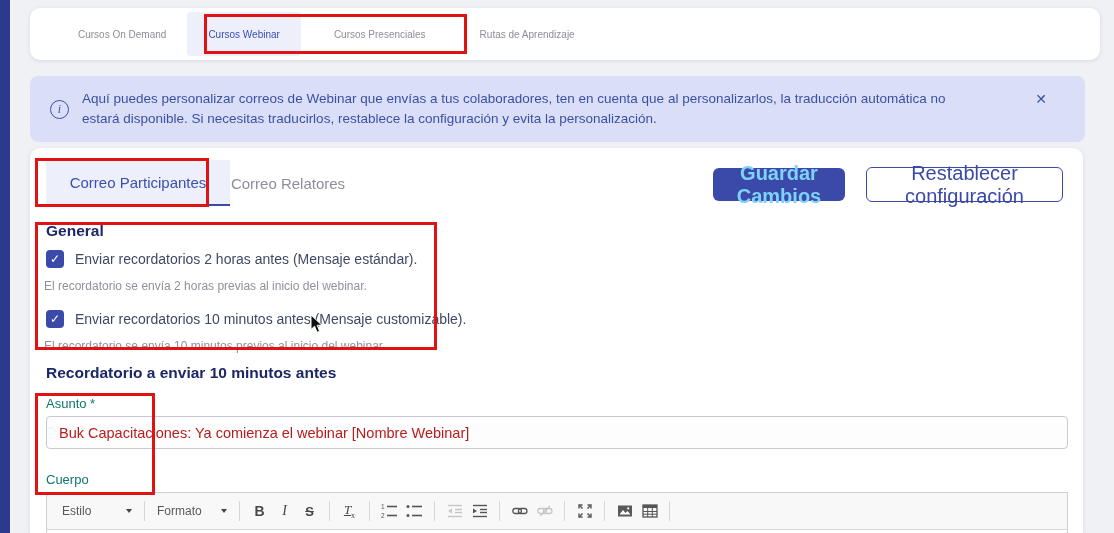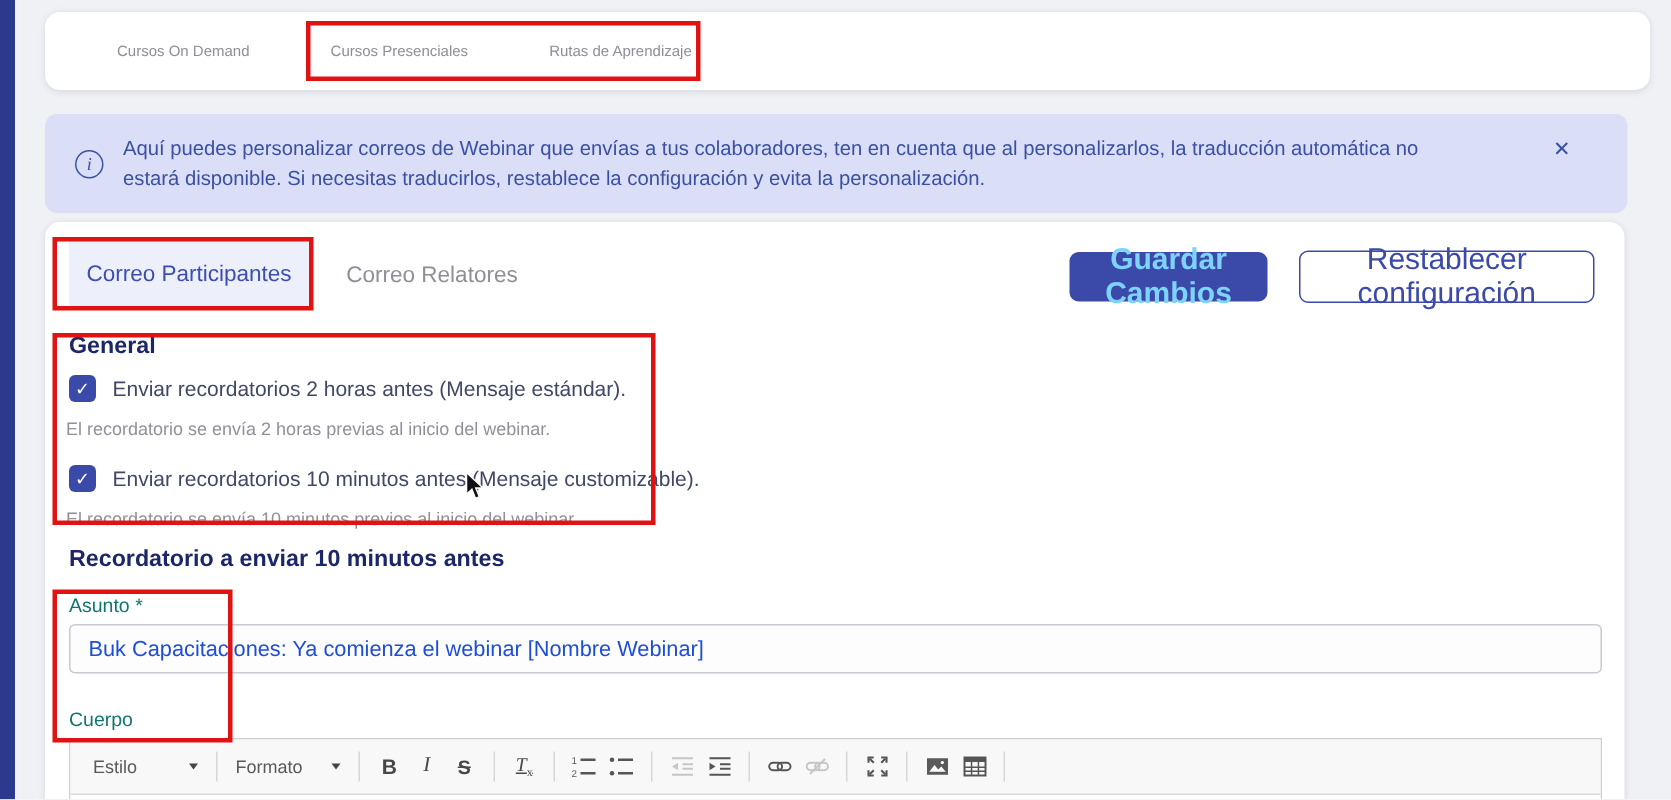--- a/index.html
+++ b/index.html
@@ -22,41 +22,41 @@
                  font-family:"Liberation Serif", serif; margin-right:13px; }
   .banner-text { font-size:13.5px; line-height:20px; max-width:895px; }
   .banner-close { position:absolute; right:38px; top:15px; font-size:14px; cursor:pointer; color:#3c50a3; }
 
   
   .main-card { position:absolute; left:30px; top:148px; width:1053px; height:385px; background:#fff;
                border-radius:10px 10px 0 0; box-shadow:0 1px 4px rgba(40,50,100,.12); overflow:hidden; }
   .main-card > * { position:absolute; }
 
   .ctab { display:flex; align-items:center; justify-content:center; font-size:15px; white-space:nowrap; }
-  .ctab-active { left:16px; top:12px; width:160px; height:46px; background:#edeffb; color:#3c4fb1;
+  .ctab-active { left:16px; top:12px; width:184px; height:46px; background:#edeffb; color:#3c4fb1;
                  border-bottom:2px solid #3b4aa8; }
   .ctab-idle { left:192px; top:12px; width:132px; height:46px; color:#8d8e9a; }
 
   .btn-save { left:683px; top:20px; width:132px; height:33px; background:#3b4aa8; color:#7dd3fc; border:none;
               border-radius:6px; font-size:20px; font-weight:bold; font-family:inherit;
               display:flex; align-items:center; justify-content:center; cursor:pointer; }
   .btn-reset { left:836px; top:19px; width:197px; height:35px; background:#fff; color:#3b4aa8;
                border:1.5px solid #3b4aa8; border-radius:6px; font-size:20px; font-family:inherit;
                display:flex; align-items:center; justify-content:center; cursor:pointer; }
 
   .section-title { font-size:15.5px; font-weight:bold; color:#1b2766; }
   .opt-row { display:flex; align-items:center; left:16px; }
   .checkbox { width:18px; height:18px; background:#3b4aa8; border-radius:4px; color:#fff; font-size:12px;
               display:flex; align-items:center; justify-content:center; cursor:pointer; flex-shrink:0; }
   .opt-label { margin-left:11px; font-size:14px; color:#3f4965; }
   .opt-hint { left:14px; font-size:12px; color:#8f909c; }
 
   .field-label { font-size:13px; color:#0f766e; }
   .subject-input { left:16px; top:268px; width:1022px; height:33px; border:1px solid #c8c9d2; border-radius:4px;
-                   background:#fdfdfe; font-size:14.5px; color:#1d4ed8; padding:0 12px; font-family:inherit; }
+                   background:#fdfdfe; font-size:14.5px; color:#b91c1c; padding:0 12px; font-family:inherit; }
 
   .editor { left:16px; top:344px; width:1022px; height:64px; border:1px solid #d0d0d2; background:#fff; }
   .toolbar { height:37px; background:#f8f8f8; border-bottom:1px solid #d9d9d9; display:flex;
              align-items:center; padding:0 10px; }
   .combo { display:flex; align-items:center; justify-content:space-between; width:80px; padding:0 5px;
            font-size:12px; color:#595959; cursor:pointer; }
   .caret { width:0; height:0; border-left:3.5px solid transparent; border-right:3.5px solid transparent;
            border-top:4px solid #444; }
   .tsep { width:1px; height:20px; background:#d7d7d7; margin:0 7px; flex-shrink:0; }
   .tbtn { width:25px; height:25px; display:flex; align-items:center; justify-content:center; cursor:pointer;
@@ -73,20 +73,21 @@
 </style>
 </head>
 <body>
 
 <div class="screen">
 
   <div class="side-strip"></div>
 
   <div class="nav-card">
     <div class="nav-tab">Cursos On Demand</div>
+    <div class="nav-tab active">Cursos Webinar</div>
     <div class="nav-tab" style="margin-left:12px;">Cursos Presenciales</div>
     <div class="nav-tab" style="margin-left:12px;">Rutas de Aprendizaje</div>
   </div>
 
   <div class="banner">
     <div class="banner-icon">i</div>
     <div class="banner-text">Aquí puedes personalizar correos de Webinar que envías a tus colaboradores, ten en cuenta que al personalizarlos, la traducción automática no estará disponible. Si necesitas traducirlos, restablece la configuración y evita la personalización.</div>
     <div class="banner-close">✕</div>
   </div>
 

